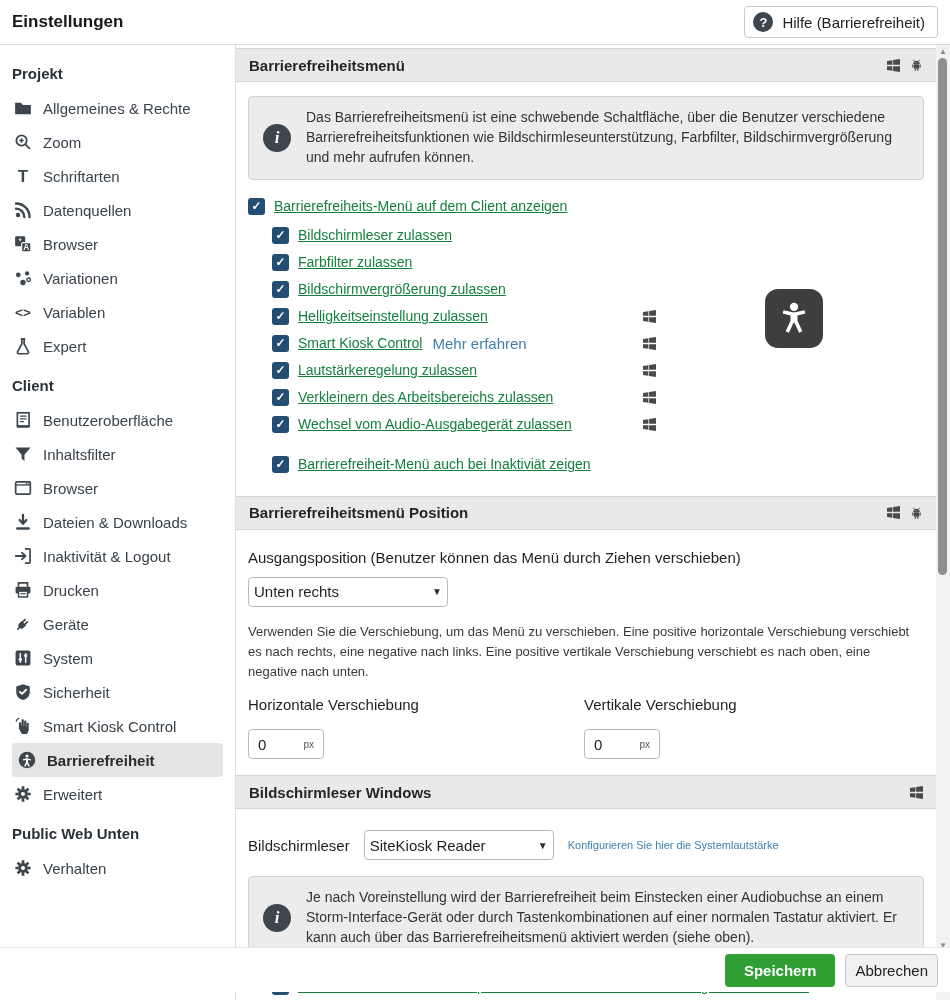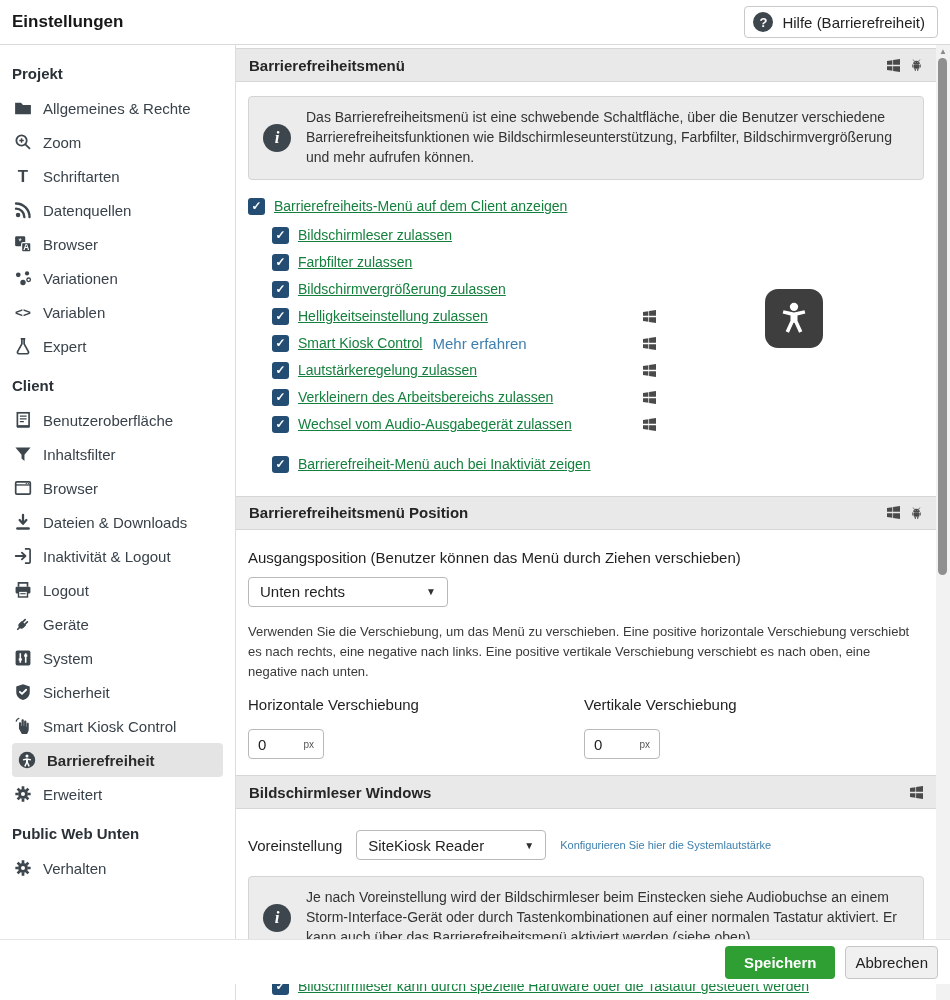--- a/index.html
+++ b/index.html
@@ -58,21 +58,21 @@
   .children { margin-left:24px; }
   .winic { position:absolute; left:371px; top:3px; }
   .learn-link { color:#3e7fad; margin-left:10px; font-size:15px; text-decoration:none; cursor:pointer; }
   .standalone { margin-left:24px; margin-top:21px; margin-bottom:6px; }
 
   .a11y-preview { position:absolute; left:529px; top:207px; width:58px; height:59px; background:#3e3e3e;
                   border-radius:13px; display:flex; align-items:center; justify-content:center; cursor:pointer; }
 
   .field-label { font-size:15px; color:#1f1f1f; margin:5px 0 11px 0; }
   .dropdown { width:200px; height:30px; border:1px solid #b9b9b9; border-radius:4px; background:#fff;
-              display:flex; align-items:center; justify-content:space-between; padding:0 11px;
+              display:flex; align-items:center; justify-content:space-between; padding:0 5px;
               font-size:15px; color:#1f1f1f; cursor:pointer; }
   .caret { font-size:10px; color:#2f2f2f; }
   .hint { font-size:13px; color:#3a3a3a; line-height:1.55; margin:15px 0 9px 0; max-width:668px; }
 
   .twocol { display:flex; margin-top:5px; }
   .col { width:336px; }
   .col .field-label { margin-bottom:16px; }
   .pxbox { width:76px; height:30px; border:1px solid #b9b9b9; border-radius:4px; background:#fff;
            display:flex; align-items:center; justify-content:space-between; padding:0 9px; }
   .pxbox input { width:34px; border:none; outline:none; font-size:15px; color:#1f1f1f; font-family:inherit; padding:0; background:transparent; }
@@ -85,21 +85,21 @@
 
   .hw-row { margin-left:24px; margin-top:17px; }
 
   
   .vscroll { position:absolute; top:0; right:0; width:14px; height:955px; background:#f2f2f2; }
   .vs-up { position:absolute; top:2px; left:0; width:14px; text-align:center; font-size:8px; color:#8a8a8a; cursor:pointer; }
   .vs-thumb { position:absolute; top:13px; left:2px; width:9px; height:517px; background:#8f8f8f; border-radius:5px; cursor:pointer; }
   .vs-down { position:absolute; top:896px; left:0; width:14px; text-align:center; font-size:8px; color:#8a8a8a; cursor:pointer; }
 
   
-  .footer { position:absolute; left:0; bottom:16px; width:950px; height:45px; background:#fff;
+  .footer { position:absolute; left:0; bottom:8px; width:950px; height:45px; background:#fff;
             border-top:1px solid #e4e4e4; display:flex; align-items:center; justify-content:flex-end;
             gap:10px; padding:0 12px; }
   .btn-save { background:#2f9e33; color:#fff; font-weight:bold; font-size:15px; border:none; border-radius:4px;
               padding:8px 19px; cursor:pointer; font-family:inherit; }
   .btn-cancel { background:#f0f0f0; border:1px solid #c6c6c6; border-radius:4px; font-size:15px; color:#222;
                 padding:7px 9px; cursor:pointer; font-family:inherit; }
 </style>
 </head>
 <body>
 
@@ -241,21 +241,21 @@
     </div>
     <div class="sb-item">
       <span class="ic">
           <svg width="18" height="18" viewBox="0 0 16 16">
             <path d="M4 5V1.6h8V5" fill="none" stroke="#3d464d" stroke-width="1.5"></path>
             <rect x="1.4" y="5" width="13.2" height="6" rx="1" fill="#3d464d"></rect>
             <rect x="4" y="9" width="8" height="5.2" fill="#fff" stroke="#3d464d" stroke-width="1.3"></rect>
             <path d="M5.6 11.3h4.8" stroke="#3d464d" stroke-width="1"></path>
           </svg>
         </span>
-      <span>Logout</span>
+      <span>Drucken</span>
     </div>
     <div class="sb-item">
       <span class="ic">
           <svg width="18" height="18" viewBox="0 0 16 16">
             <g transform="rotate(45 8 8)">
               <path d="M5.3 6.8h5.4v3.1a2.7 2.7 0 0 1-5.4 0z" fill="#3d464d"></path>
               <path d="M6.6 6.8V3.9M9.4 6.8V3.9M8 12.6v2" stroke="#3d464d" stroke-width="1.5" stroke-linecap="round" fill="none"></path>
             </g>
           </svg>
         </span>
@@ -512,31 +512,31 @@
           <span>
               <svg width="13" height="13" viewBox="0 0 16 16" fill="#4a4a4a">
                 <path d="M0 2.4 6.6 1.4v5.8H0zM7.5 1.2 16 0v7.2H7.5zM0 8.8h6.6v5.8L0 13.6zM7.5 8.8H16V16l-8.5-1.2z"></path>
               </svg>
             </span>
         </span>
       </div>
 
       <div class="pad" style="padding-top:4px;">
         <div class="reader-row">
-          <span class="reader-label">Voreinstellung</span>
+          <span class="reader-label">Bildschirmleser</span>
           <div class="dropdown reader">
             <span>SiteKiosk Reader</span>
             <span class="caret">▼</span>
           </div>
           <a class="plain-link">Konfigurieren Sie hier die Systemlautstärke</a>
         </div>
 
         <div class="infobox">
           <span class="info-ic">i</span>
-          <div class="infotext">Je nach Voreinstellung wird der Bildschirmleser beim Einstecken siehe Audiobuchse an einem Storm-Interface-Gerät oder durch Tastenkombinationen auf einer normalen Tastatur aktiviert. Er kann auch über das Barrierefreiheitsmenü aktiviert werden (siehe oben).</div>
+          <div class="infotext">Je nach Voreinstellung wird der Barrierefreiheit beim Einstecken einer Audiobuchse an einem Storm-Interface-Gerät oder durch Tastenkombinationen auf einer normalen Tastatur aktiviert. Er kann auch über das Barrierefreiheitsmenü aktiviert werden (siehe oben).</div>
         </div>
 
         <div class="cbrow hw-row">
           <span class="cb">
               <span>✓</span>
             </span>
           <span class="cblabel">Bildschirmleser kann durch spezielle Hardware oder die Tastatur gesteuert werden</span>
         </div>
 
       </div>

